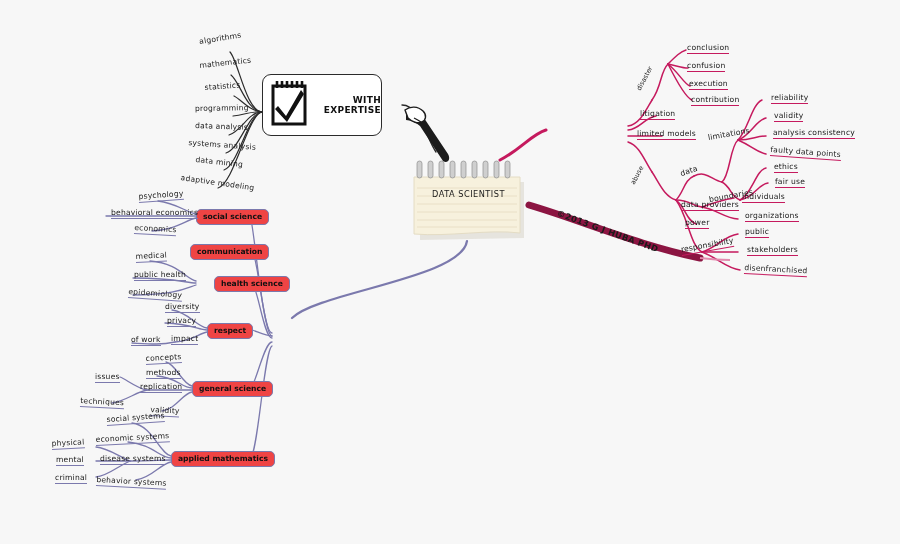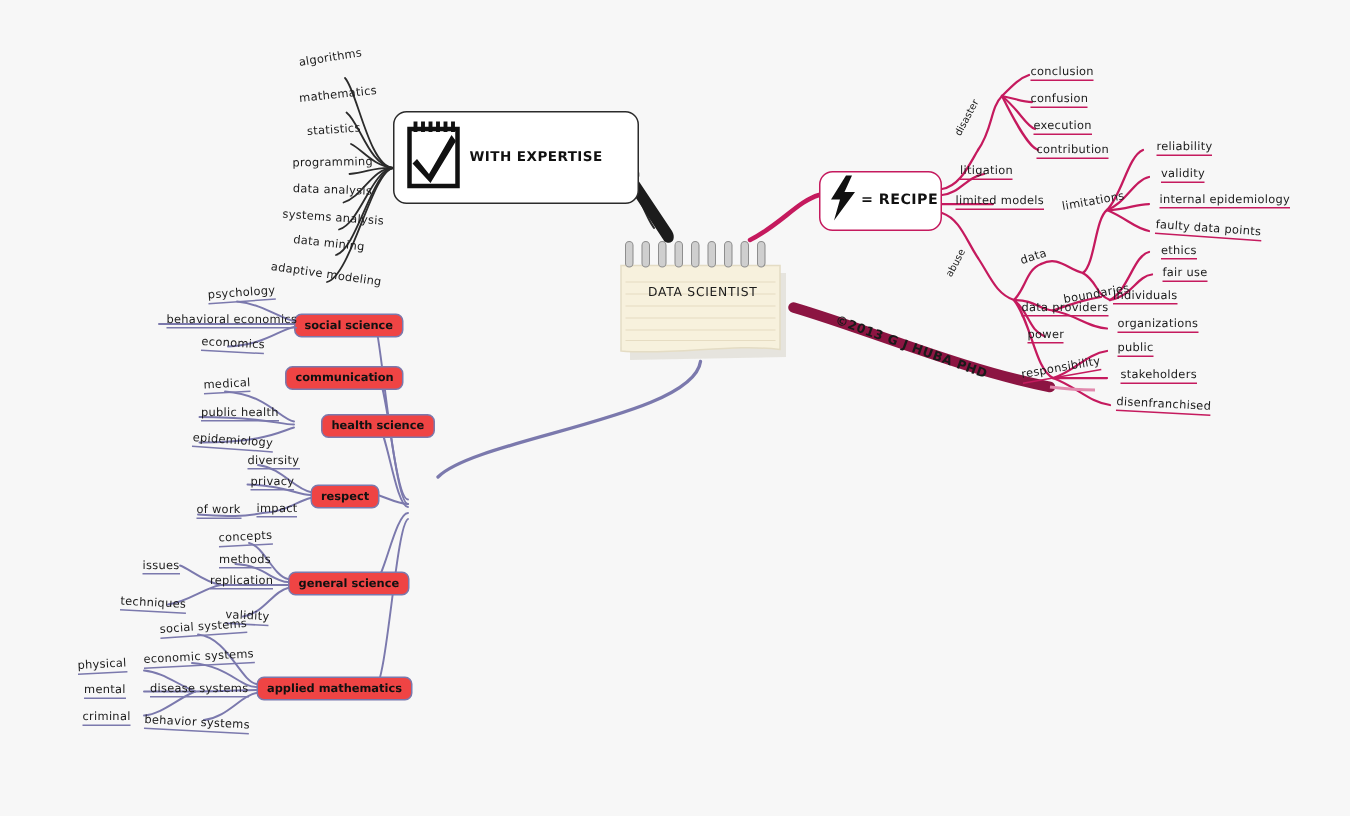--- a/index.html
+++ b/index.html
@@ -45,21 +45,21 @@
   
   .bigbox{
     position:absolute;
     background:#ffffff;
     border-radius:9px;
     display:flex;
     align-items:center;
     box-sizing:border-box;
   }
   #with-expertise-node{
-    left:262px;top:74px;width:164px;height:62px;
+    left:262px;top:74px;width:120px;height:62px;
     border:1.6px solid #2b2b2b;
     padding-left:6px;
     text-align:right;
   }
   #without-expertise-node{
     left:272px;top:318px;width:118px;height:44px;
     border:1.6px solid #5a5890;
     padding-left:4px;
   }
   #recipe-node{
@@ -302,28 +302,20 @@
   <div class="leaf purple" style="left:150px;top:406px;transform:rotate(3deg);transform-origin:left bottom;">validity</div>
 
   <div class="leaf purple" style="left:107px;top:416px;transform:rotate(-4deg);transform-origin:left bottom;">social systems</div>
   <div class="leaf purple" style="left:96px;top:436px;transform:rotate(-3deg);transform-origin:left bottom;">economic systems</div>
   <div class="leaf purple" style="left:100px;top:455px;">disease systems</div>
   <div class="leaf purple" style="left:52px;top:440px;transform:rotate(-3deg);transform-origin:left bottom;">physical</div>
   <div class="leaf purple" style="left:56px;top:456px;">mental</div>
   <div class="leaf purple" style="left:55px;top:474px;">criminal</div>
   <div class="leaf purple" style="left:96px;top:476px;transform:rotate(3deg);transform-origin:left bottom;">behavior systems</div>
 
-  <div class="bigbox" id="recipe-node">
-    <span class="icon">
-      <svg width="22" height="32" viewBox="0 0 22 32">
-        <path d="M13,1 L3,17 L9,17 L5,31 L19,12 L12,12 L17,1 Z" fill="#111"></path>
-      </svg>
-    </span>
-    <span class="txt">= RECIPE</span>
-  </div>
 
   <div class="rot" style="left:642px;top:84px;transform:rotate(-62deg);transform-origin:left bottom;">disaster</div>
   <div class="rot" style="left:636px;top:178px;transform:rotate(-62deg);transform-origin:left bottom;">abuse</div>
 
   <div class="leaf crimson" style="left:687px;top:44px;">conclusion</div>
   <div class="leaf crimson" style="left:687px;top:62px;">confusion</div>
   <div class="leaf crimson" style="left:689px;top:80px;">execution</div>
   <div class="leaf crimson" style="left:691px;top:96px;">contribution</div>
 
   <div class="leaf crimson" style="left:640px;top:110px;">litigation</div>
@@ -332,21 +324,21 @@
   <div class="leaf plain" style="left:682px;top:170px;transform:rotate(-18deg);transform-origin:left bottom;">data</div>
   <div class="leaf crimson" style="left:681px;top:201px;">data providers</div>
   <div class="leaf crimson" style="left:685px;top:219px;">power</div>
   <div class="leaf crimson" style="left:682px;top:246px;transform:rotate(-10deg);transform-origin:left bottom;">responsibility</div>
 
   <div class="leaf plain" style="left:709px;top:134px;transform:rotate(-10deg);transform-origin:left bottom;">limitations</div>
   <div class="leaf plain" style="left:710px;top:196px;transform:rotate(-10deg);transform-origin:left bottom;">boundaries</div>
 
   <div class="leaf crimson" style="left:771px;top:94px;">reliability</div>
   <div class="leaf crimson" style="left:774px;top:112px;">validity</div>
-  <div class="leaf crimson" style="left:773px;top:129px;">internal epidemiology</div>
+  <div class="leaf crimson" style="left:773px;top:129px;">analysis consistency</div>
   <div class="leaf crimson" style="left:770px;top:146px;transform:rotate(4deg);transform-origin:left bottom;">faulty data points</div>
 
   <div class="leaf crimson" style="left:774px;top:163px;">ethics</div>
   <div class="leaf crimson" style="left:775px;top:178px;">fair use</div>
 
   <div class="leaf crimson" style="left:742px;top:193px;">individuals</div>
   <div class="leaf crimson" style="left:745px;top:212px;">organizations</div>
 
   <div class="leaf crimson" style="left:745px;top:228px;">public</div>
   <div class="leaf crimson" style="left:747px;top:246px;">stakeholders</div>

